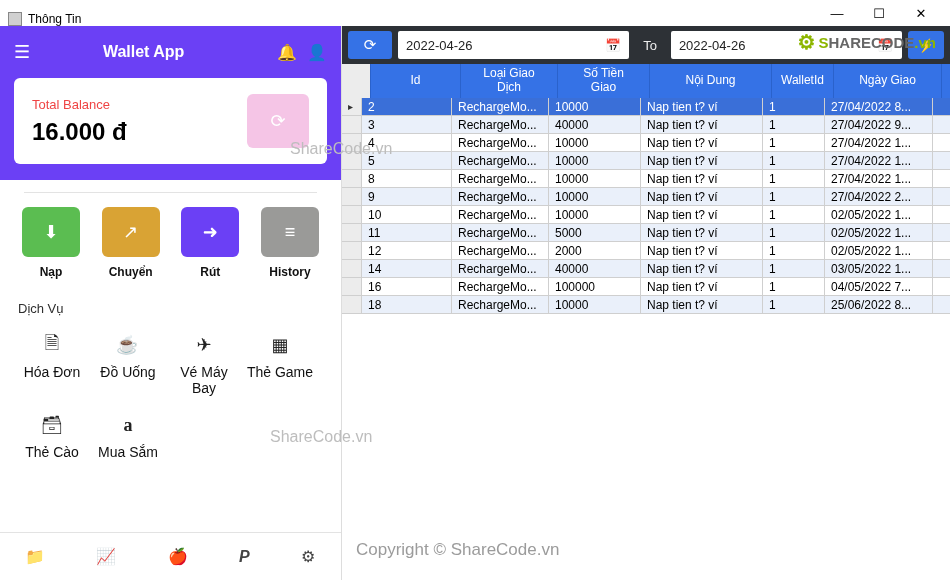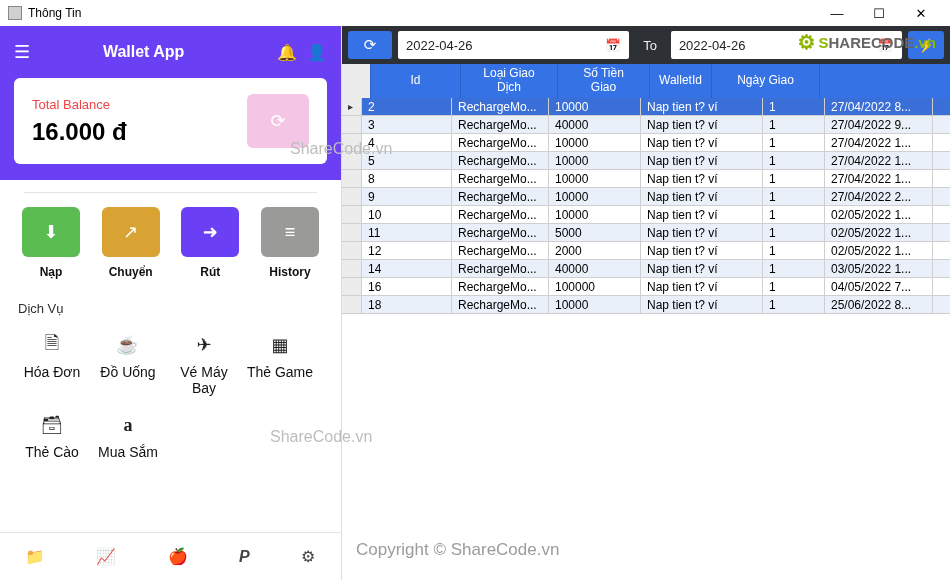--- a/index.html
+++ b/index.html
@@ -1,17 +1,17 @@
 <!DOCTYPE html>
 <html><head>
 <meta charset="utf-8">
 <style>
   * { box-sizing: border-box; margin: 0; padding: 0; }
   body { font-family: "Segoe UI", Arial, sans-serif; background: #fff; width: 950px; height: 580px; overflow: hidden; display: flex; flex-direction: column; }
-  .titlebar { height: 26px; display: flex; align-items: center; padding: 0 8px; font-size: 12px; color: #000; }
+  .titlebar { height: 26px; display: flex; align-items: flex-end; padding: 0 8px; font-size: 12px; color: #000; }
   .titlebar .ticon { width: 14px; height: 14px; background: #d0d0d0; margin-right: 6px; border: 1px solid #888; }
   .titlebar .spacer { flex: 1; }
   .winbtns { display: flex; }
   .winbtn { width: 42px; height: 26px; display: flex; align-items: center; justify-content: center; font-size: 13px; color: #000; }
   .main { flex: 1; display: flex; min-height: 0; }
   
   .wallet { width: 342px; background: #fff; display: flex; flex-direction: column; border-right: 1px solid #ddd; }
   .wtop { background: #6b40f5; color: #fff; height: 52px; display: flex; align-items: center; padding: 0 14px; }
   .wtop .menu { font-size: 18px; }
   .wtop .title { flex: 1; text-align: center; font-size: 16px; font-weight: 600; margin-left: -10px; }
@@ -196,20 +196,21 @@
           <span>⚡</span>
         </div>
     </div>
 
     <div class="grid">
       <div class="ghead">
         <div class="gh colhandle"></div>
         <div class="gh c-id">Id</div>
         <div class="gh c-type">Loại Giao Dịch</div>
         <div class="gh c-amt">Số Tiền Giao</div>
+        <div class="gh c-desc">Nội Dung</div>
         <div class="gh c-wid">WalletId</div>
         <div class="gh c-date">Ngày Giao</div>
       </div>
       <div class="gridbody" id="gridbody">
           <div class="grow sel">
             <div class="gc colhandle">▸</div>
             <div class="gc c-id">2</div>
             <div class="gc c-type">RechargeMo...</div>
             <div class="gc c-amt">10000</div>
             <div class="gc c-desc">Nap tien t? ví</div>

